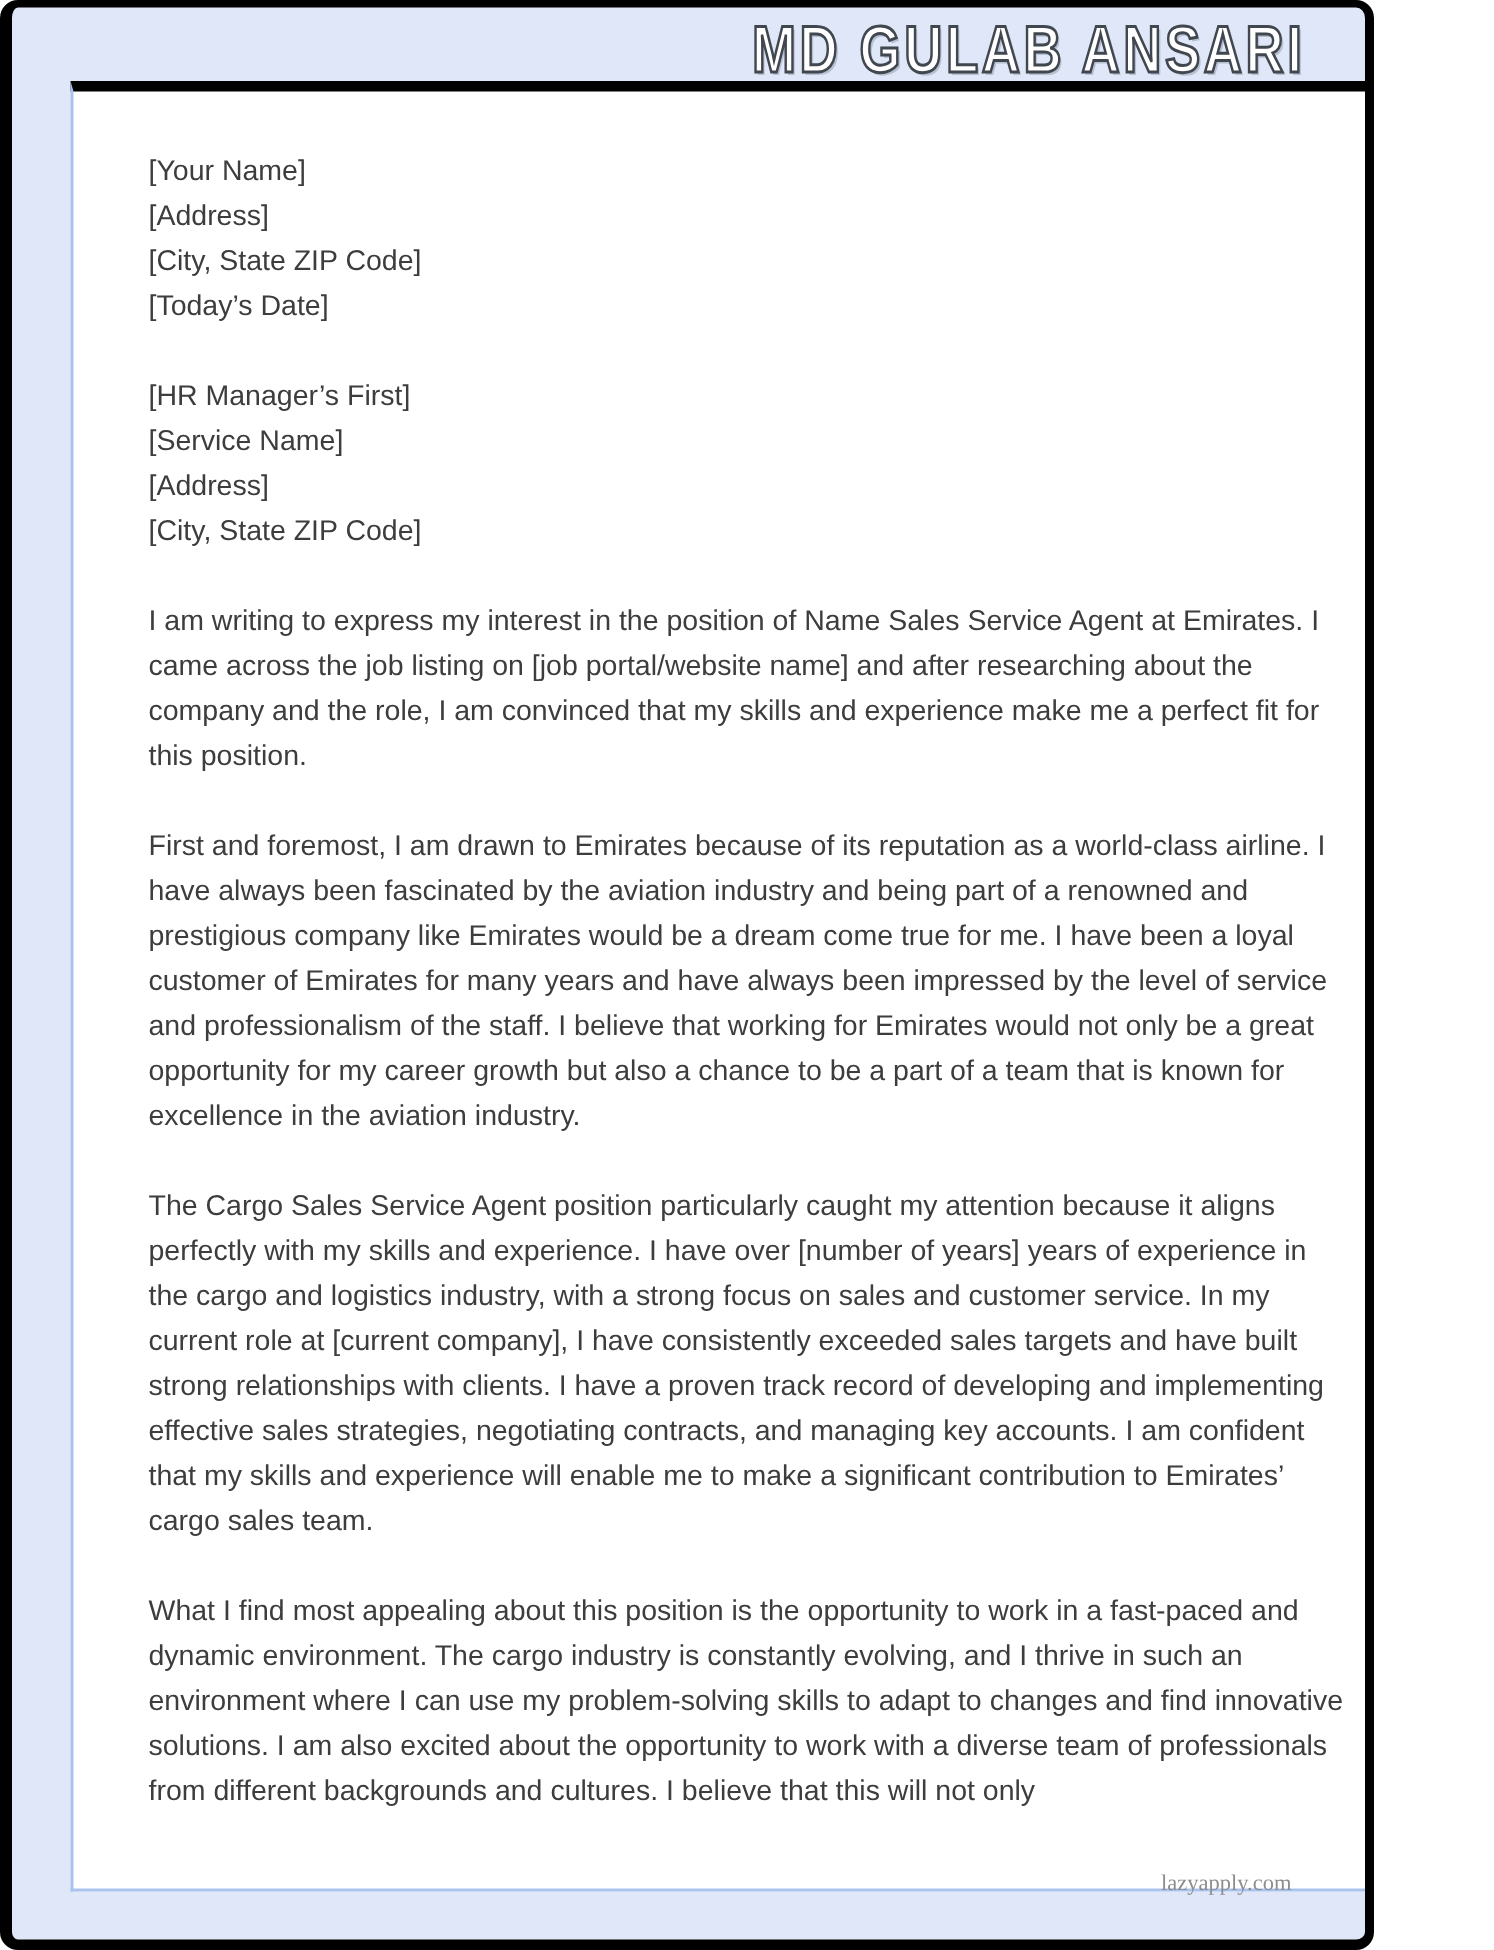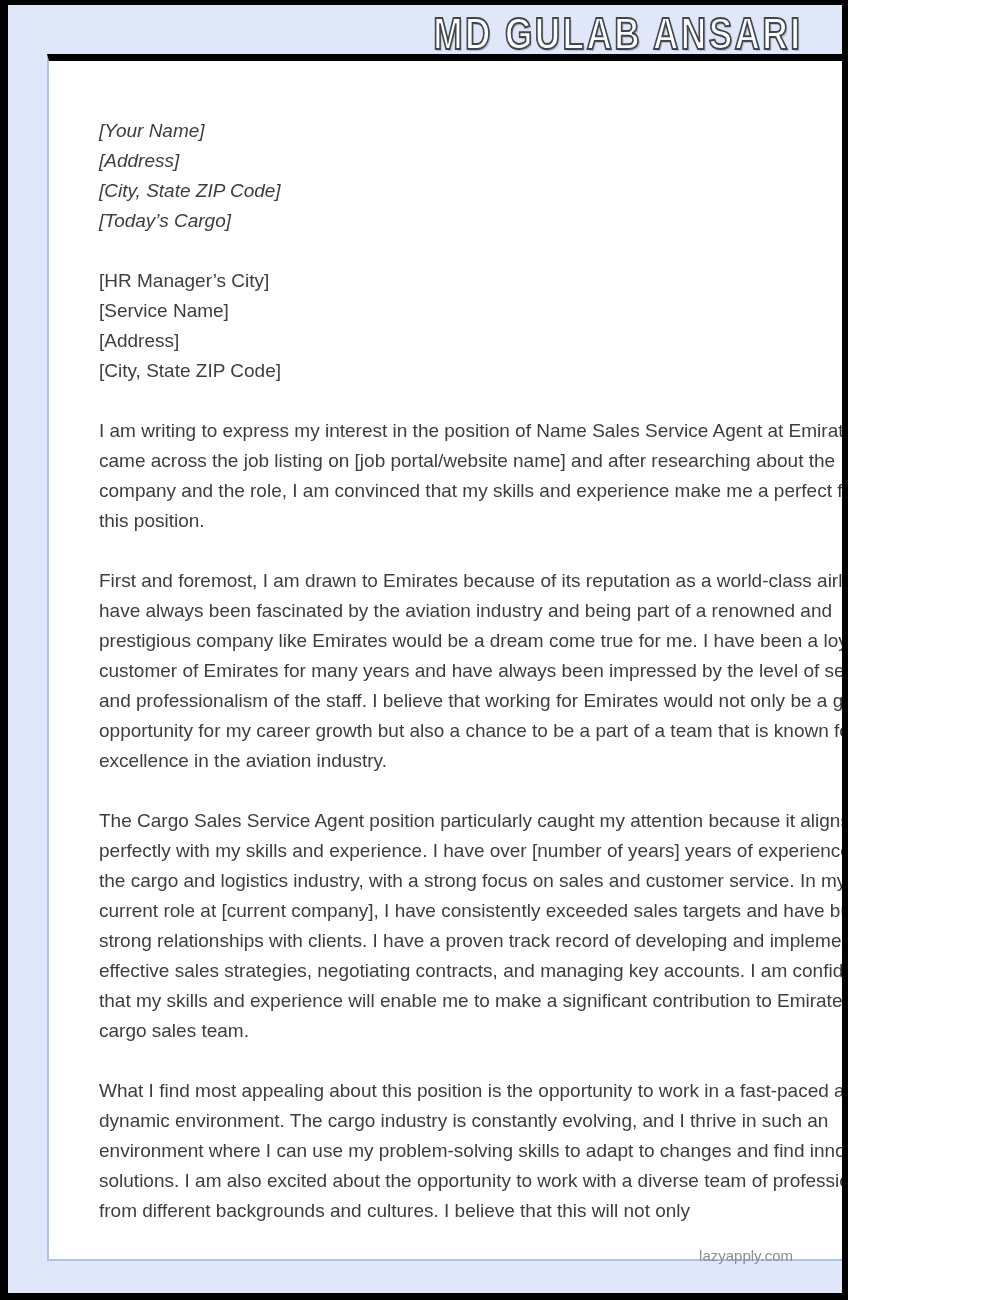--- a/index.html
+++ b/index.html
@@ -12,28 +12,29 @@
     --watermark: #8d8d8d;
   }
   * { margin: 0; padding: 0; box-sizing: border-box; }
   html, body { width: 996px; height: 1300px; }
   body {
     font-family: "Liberation Sans", sans-serif;
     overflow: hidden;
   }
   .frame {
     position: relative;
-    width: 848px;
+    width: 916px;
     height: 1300px;
     background: var(--background);
     border-top: 5px solid var(--frame);
     border-left: 8px solid var(--frame);
     border-right: 6px solid var(--frame);
     border-bottom: 7px solid var(--frame);
     overflow: hidden;
+    border-radius: 12px;
   }
   .brand {
     position: absolute;
     top: 4px;
     right: 40px;
     font-size: 44px;
     font-weight: 700;
     letter-spacing: 3px;
     white-space: nowrap;
     color: #ffffff;
@@ -60,54 +61,55 @@
     position: absolute;
     left: 91px;
     top: 95px;
     width: 802px;
     font-size: 19px;
     line-height: 30px;
     color: var(--text);
     z-index: 2;
   }
   .letter .block { margin: 30px 0; }
-  .letter .block:first-child { margin-top: 16px; font-style: italic; }
+  .letter .block:first-child { margin-top: 0; }
   .letter p { margin: 30px 0; }
   .watermark {
     position: absolute;
     top: 1242px;
     right: 49px;
     font-size: 15px;
     line-height: 18px;
     color: var(--watermark);
     z-index: 1;
+    font-family: Liberation Serif, serif;
   }
 </style>
 </head>
 <body>
 
 <div class="frame">
 
   <div class="brand">MD GULAB ANSARI</div>
 
   <div class="document"></div>
 
   <div class="watermark">lazyapply.com</div>
 
   <div class="letter">
 
     <div class="block">
       <div>[Your Name]</div>
       <div>[Address]</div>
       <div>[City, State ZIP Code]</div>
-      <div>[Today’s Cargo]</div>
+      <div>[Today’s Date]</div>
     </div>
 
     <div class="block">
-      <div>[HR Manager’s City]</div>
+      <div>[HR Manager’s First]</div>
       <div>[Service Name]</div>
       <div>[Address]</div>
       <div>[City, State ZIP Code]</div>
     </div>
 
 
     <p>I am writing to express my interest in the position of Name Sales Service Agent at Emirates. I came across the job listing on [job portal/website name] and after researching about the company and the role, I am convinced that my skills and experience make me a perfect fit for this position.</p>
     <p>First and foremost, I am drawn to Emirates because of its reputation as a world-class airline. I have always been fascinated by the aviation industry and being part of a renowned and prestigious company like Emirates would be a dream come true for me. I have been a loyal customer of Emirates for many years and have always been impressed by the level of service and professionalism of the staff. I believe that working for Emirates would not only be a great opportunity for my career growth but also a chance to be a part of a team that is known for excellence in the aviation industry.</p>
     <p>The Cargo Sales Service Agent position particularly caught my attention because it aligns perfectly with my skills and experience. I have over [number of years] years of experience in the cargo and logistics industry, with a strong focus on sales and customer service. In my current role at [current company], I have consistently exceeded sales targets and have built strong relationships with clients. I have a proven track record of developing and implementing effective sales strategies, negotiating contracts, and managing key accounts. I am confident that my skills and experience will enable me to make a significant contribution to Emirates’ cargo sales team.</p>
     <p>What I find most appealing about this position is the opportunity to work in a fast-paced and dynamic environment. The cargo industry is constantly evolving, and I thrive in such an environment where I can use my problem-solving skills to adapt to changes and find innovative solutions. I am also excited about the opportunity to work with a diverse team of professionals from different backgrounds and cultures. I believe that this will not only</p>

